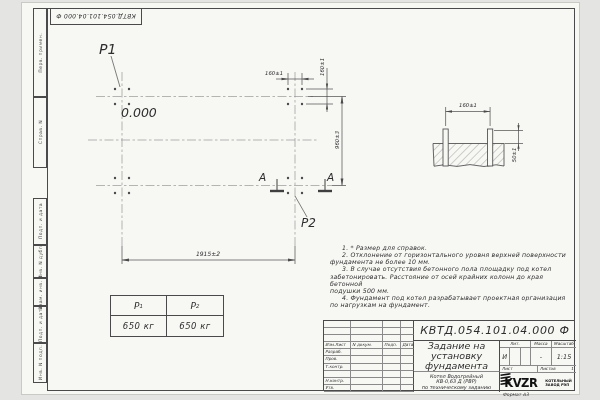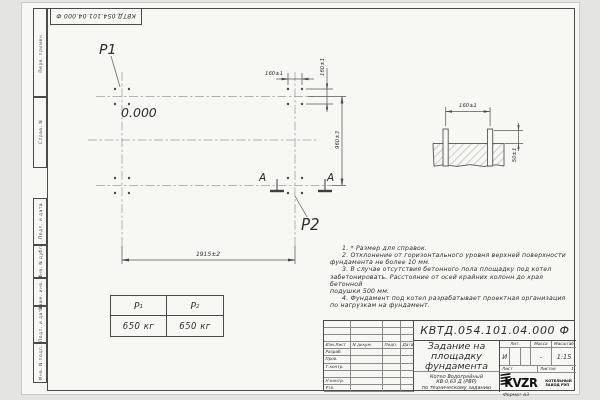--- a/index.html
+++ b/index.html
@@ -207,21 +207,21 @@
   </svg>
 
   <div class="t" style="left:99px;top:42px;font-size:14px">P1</div>
   <div class="t" style="left:121px;top:106px;font-size:12.5px">0.000</div>
   <div class="t" style="left:257px;top:71px;width:26px;text-align:right;font-size:5.3px">160±1</div>
   <div class="t rot" style="left:308px;top:64px;width:30px;text-align:center;font-size:5.3px">160±1</div>
   <div class="t rot" style="left:322px;top:137px;width:32px;text-align:center;font-size:5.3px">960±3</div>
   <div class="t" style="left:178px;top:250.5px;width:60px;text-align:center;font-size:6px">1915±2</div>
   <div class="t" style="left:259px;top:172px;font-size:10.5px">A</div>
   <div class="t" style="left:327px;top:172px;font-size:10.5px">A</div>
-  <div class="t" style="left:301px;top:217px;font-size:15px">P2</div>
+  <div class="t" style="left:301px;top:217px;font-size:12px">P2</div>
 
   <div class="t" style="left:452px;top:102.5px;width:32px;text-align:center;font-size:5.3px">160±1</div>
   <div class="t rot" style="left:502px;top:152px;width:26px;text-align:center;font-size:5.3px">50±1</div>
 
   <div class="loads">
     <div class="hd">
         <span>P</span>
         <sub>1</sub>
       </div>
     <div class="hd">
@@ -304,21 +304,21 @@
           <span class="c2"></span>
           <span class="c3"></span>
           <span class="c4"></span>
         </div>
     </div>
 
     <div class="cell docnum">КВТД.054.101.04.000  Ф</div>
 
     <div class="cell titlecell">
       <div>Задание на</div>
-      <div>площадку</div>
+      <div>установку</div>
       <div>фундамента</div>
     </div>
     <div class="cell subcell">
       <div>Котел Водогрейный</div>
       <div>КВ-0,63 Д (РВР)</div>
       <div>по техническому заданию</div>
     </div>
 
     <div class="cell rp">
       <div class="hrow">

